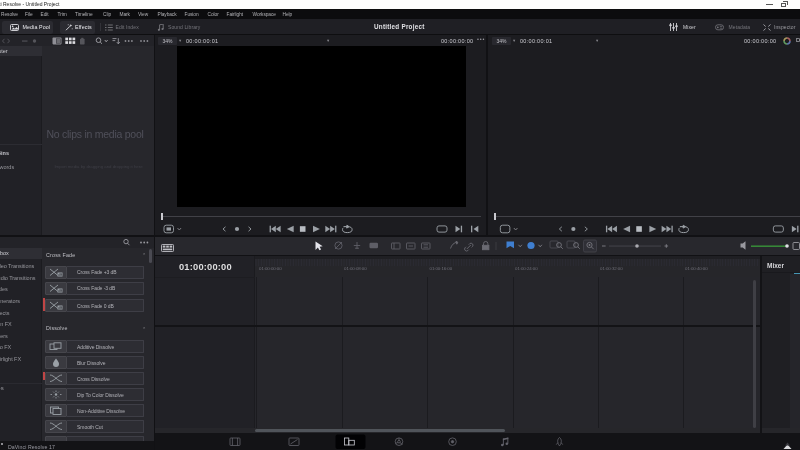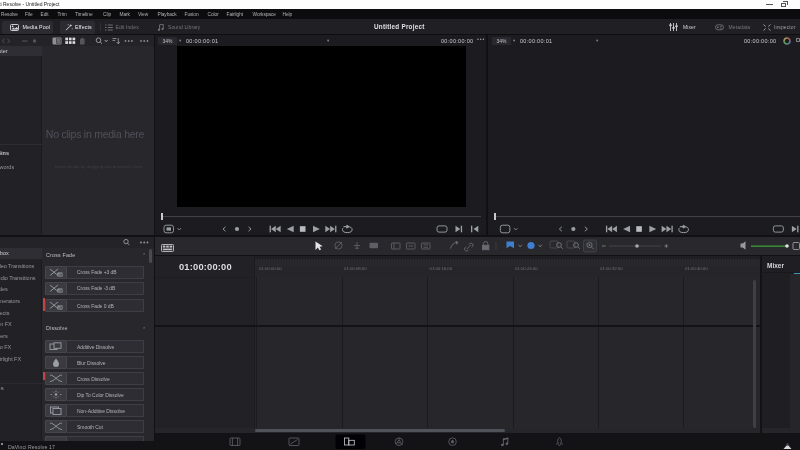--- a/index.html
+++ b/index.html
@@ -138,21 +138,21 @@
           <circle cx="144.2" cy="5" r=".9"></circle>
           <circle cx="147.4" cy="5" r=".9"></circle>
     </g>
   </svg>
   <div class="abs" style="left:0;top:11px;width:42px;height:190px;background:#212126;border-right:1px solid #1b1b1f;"></div>
   <div class="abs" style="left:0;top:11px;width:42px;height:10px;background:#2e2e34;"></div>
   <div class="abs sbi" style="left:-9px;top:13px;color:#c8c8ce;position:absolute;">Master</div>
   <div class="abs" style="left:0px;top:109px;width:42px;height:1px;background:#2c2c32;"></div>
   <div class="abs" style="left:-20px;top:114.5px;font-size:5.5px;font-weight:bold;color:#c6c6cc;white-space:nowrap;">Smart Bins</div>
   <div class="abs" style="left:-10px;top:128.5px;font-size:5.5px;color:#96969c;white-space:nowrap;">Keywords</div>
-  <div class="abs" style="left:39px;top:92.5px;width:112px;text-align:center;font-size:10.5px;color:#50505a;letter-spacing:-.25px;">No clips in media here</div>
+  <div class="abs" style="left:39px;top:92.5px;width:112px;text-align:center;font-size:10.5px;color:#50505a;letter-spacing:-.25px;">No clips in media pool</div>
   <div class="abs" style="left:43px;top:128.5px;width:111px;text-align:center;font-size:4.3px;color:#3e3e46;">Import media by dragging and dropping it here</div>
 </div>
 
 <div class="abs" style="left:0;top:236px;width:154px;height:205px;background:#27272c;overflow:hidden;">
   <div class="abs" style="left:0;top:0;width:154px;height:12px;background:#232328;"></div>
   <svg class="abs" style="left:122px;top:2px;" width="30" height="9" viewBox="0 0 30 9">
     <circle cx="4" cy="3.6" r="2.2" stroke="#9a9aa0" fill="none" stroke-width=".9"></circle>
         <path d="M5.6 5.2 L7.4 7.2" stroke="#9a9aa0" stroke-width=".9"></path>
     <g fill="#9a9aa0">
           <circle cx="19" cy="4.5" r=".9"></circle>

